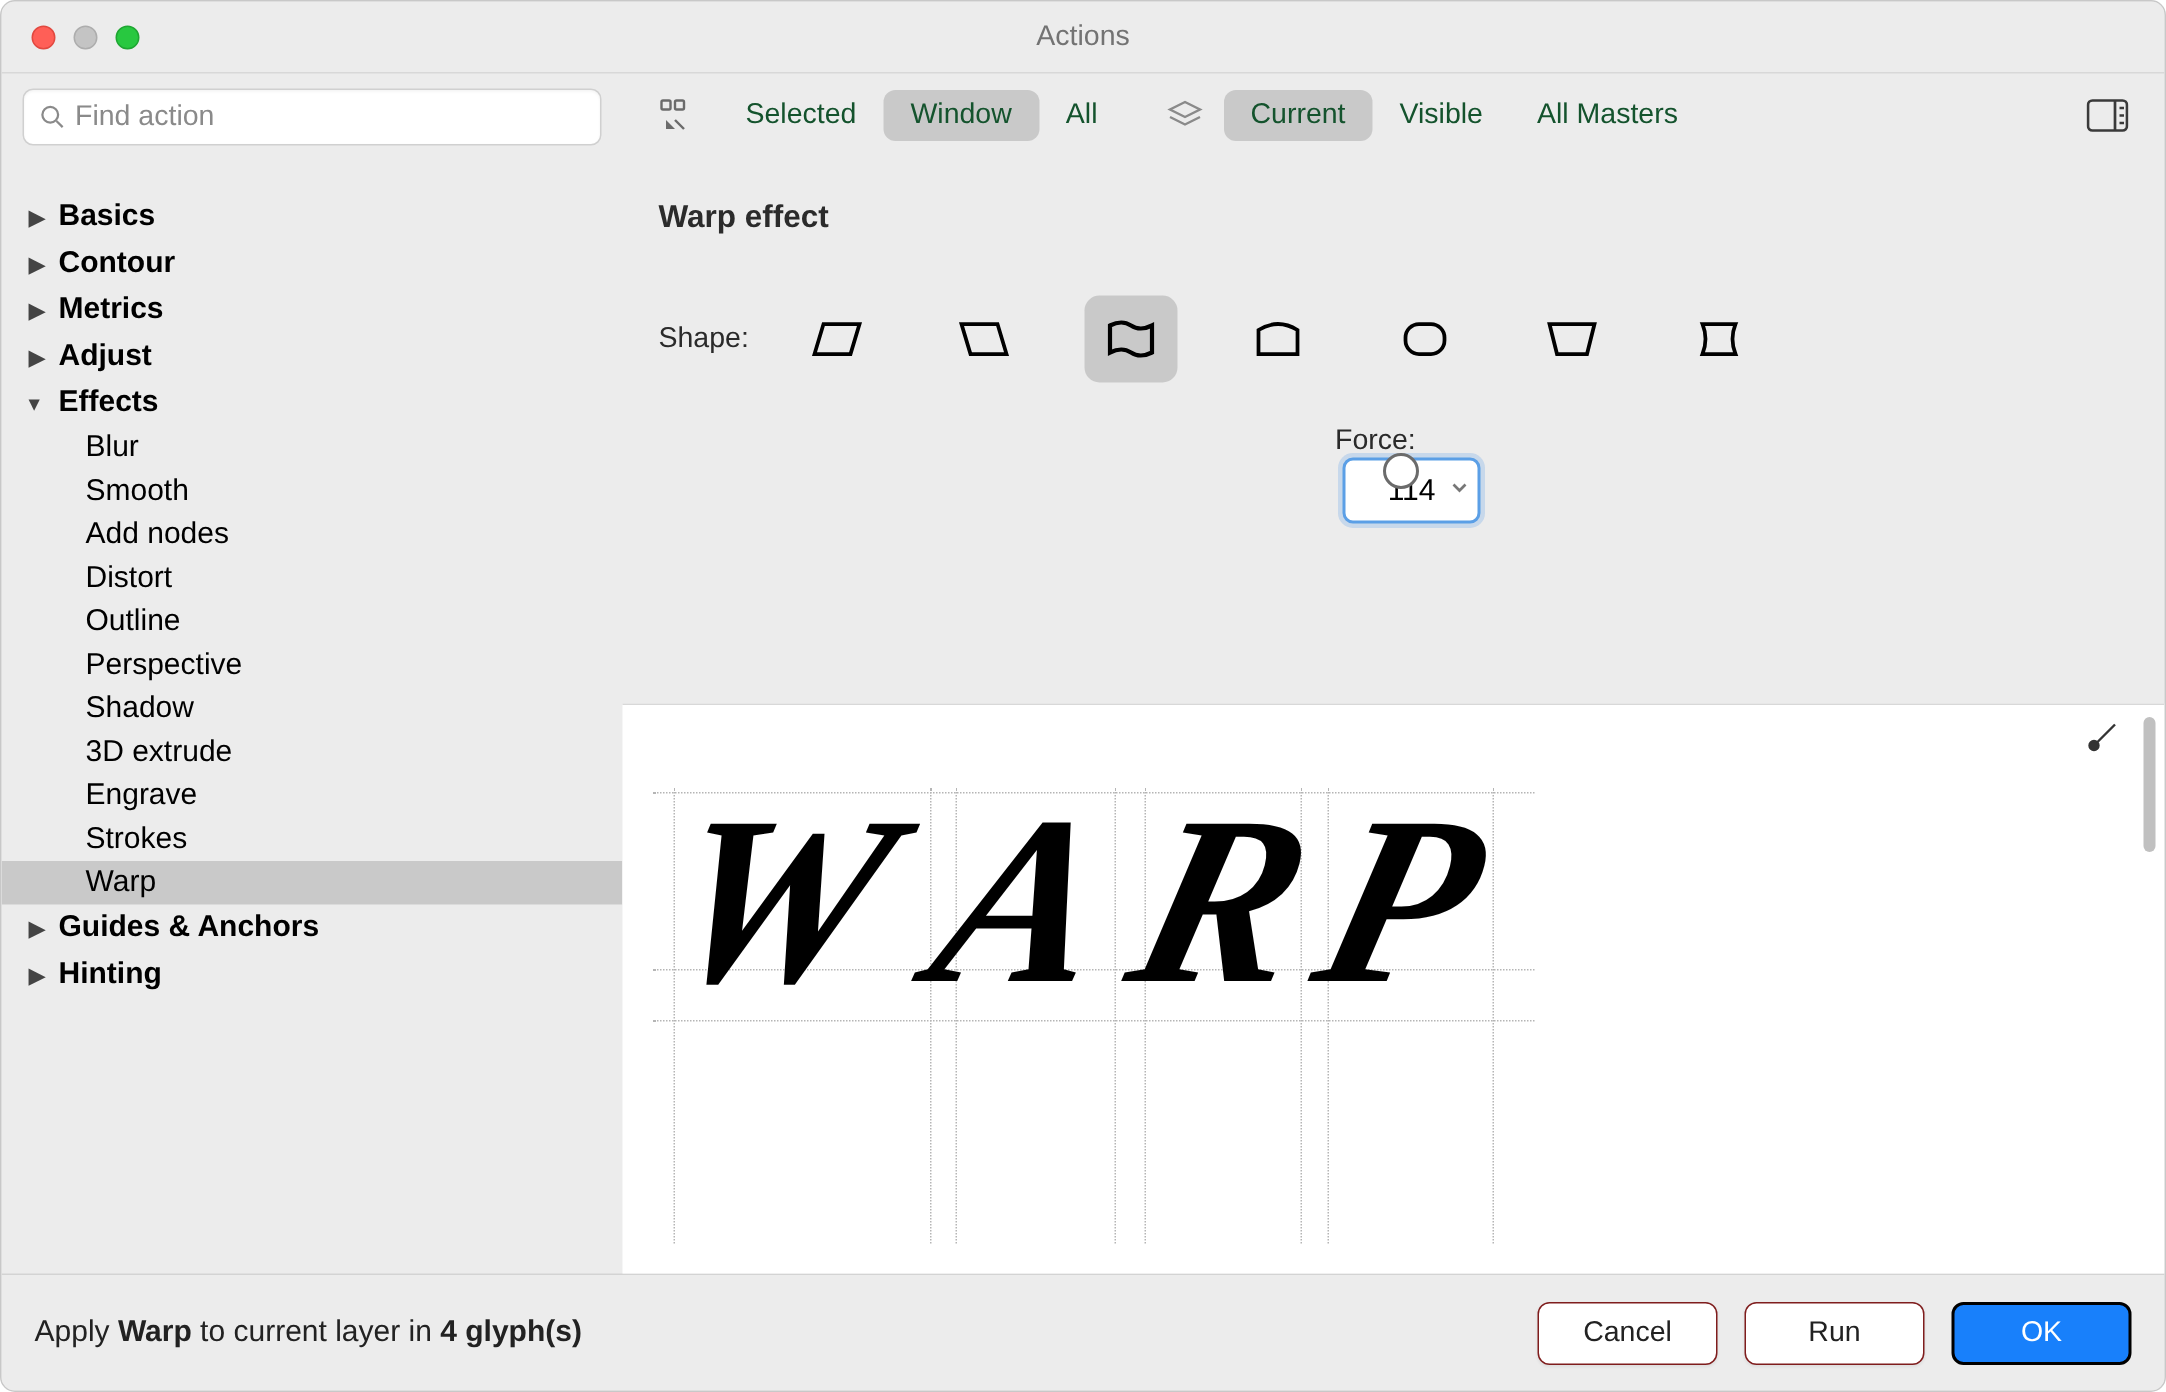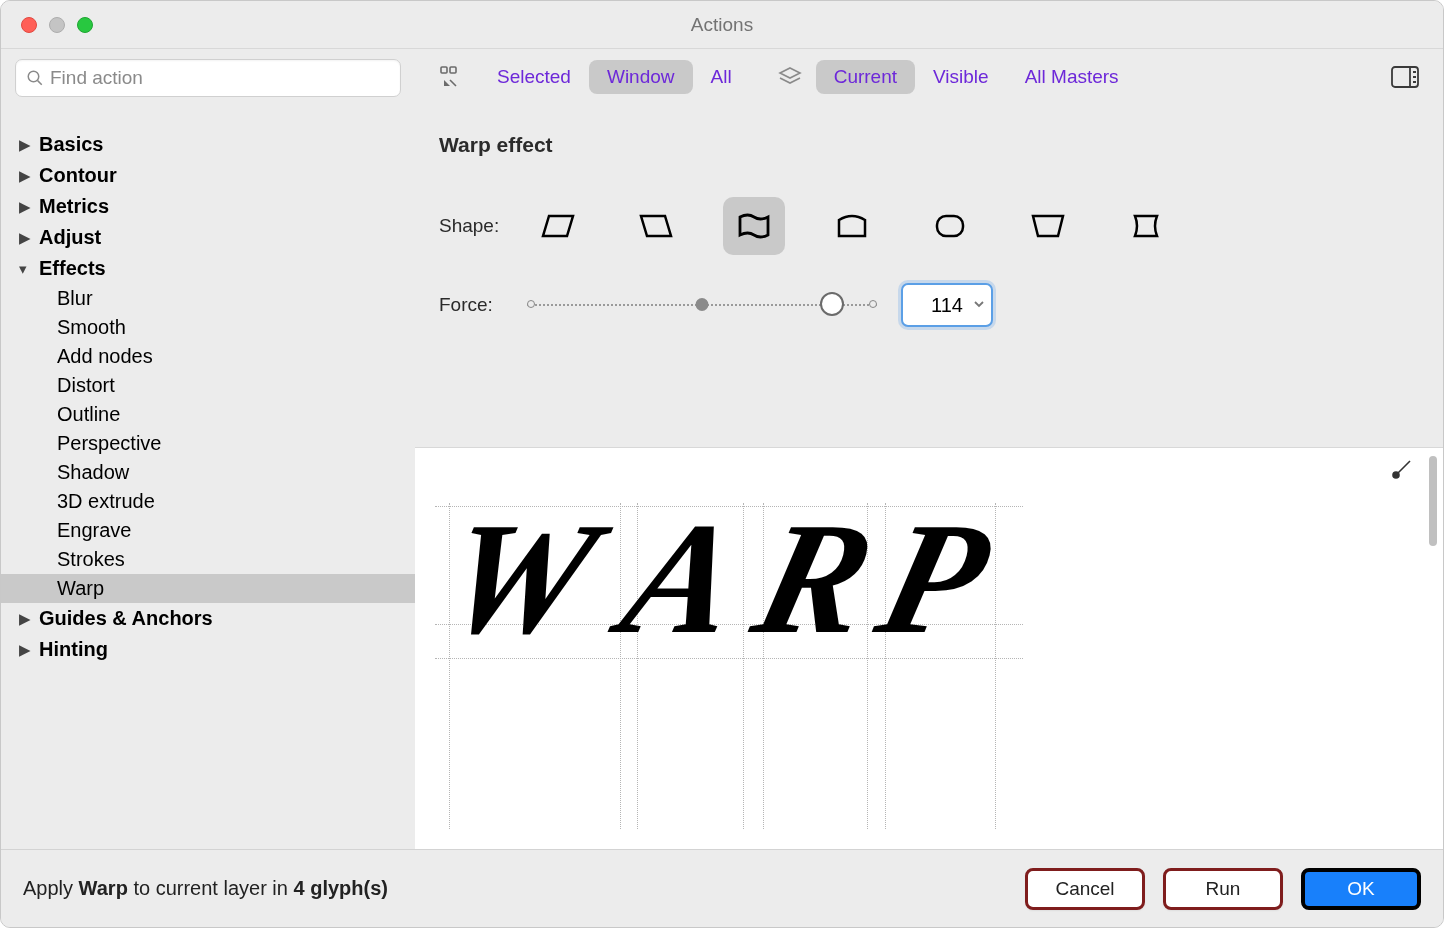--- a/index.html
+++ b/index.html
@@ -22,54 +22,54 @@
 .cats { padding: 24px 0 0 0; font-size: 20px; overflow-y: auto; }
 .cat-row { display: flex; align-items: center; padding: 4px 0 4px 18px; cursor: default; }
 .tw { width: 14px; display: inline-block; color: #444; font-size: 15px; margin-right: 6px; }
 .cat-name { font-weight: 700; }
 .sub { padding: 3px 0 3px 56px; font-size: 20px; font-weight: 400; cursor: default; }
 .sub.sel { background: #c9c9c9; }
 .main { flex: 1; background: #ececec; display: flex; flex-direction: column; min-width: 0; }
 .toolbar { height: 56px; display: flex; align-items: center; padding: 0 16px; gap: 0; }
 .tb-ic { width: 44px; display:flex; align-items:center; justify-content:center; }
 .seg { display: flex; gap: 0; margin-left: 4px; }
-.segbtn { padding: 6px 18px; font-size: 19px; border-radius: 8px; color: #6d28d9; cursor: default; background: transparent; }
+.segbtn { padding: 6px 18px; font-size: 19px; border-radius: 8px; color: #14532d; cursor: default; background: transparent; }
 .segbtn.active { background: #c9c9c9; }
 .tb-spacer { flex:1; }
 .tb-right { width: 44px; display:flex; align-items:center; justify-content:center; }
 .panel-area { padding: 28px 24px 10px 24px; }
 .panel-title { font-size: 21px; font-weight: 700; color: #2b2b2b; }
 .row { display: flex; align-items: center; margin-top: 40px; }
 .row-label { font-size: 19px; color: #2a2a2a; width: 78px; }
 .shape-opts { display: flex; gap: 36px; align-items: center; margin-left: 10px; }
 .shape-btn { width: 62px; height: 58px; border-radius: 10px; display: flex; align-items: center; justify-content: center; cursor: default; }
 .shape-btn.active { background: #c9c9c9; }
-.force-row { margin-top: 28px; }
+.force-row { margin-top: 28px; flex-direction: column; }
 .slider { position: relative; flex: 1; max-width: 350px; height: 20px; margin-left: 10px; }
 .track { position: absolute; top: 9px; left: 0; right: 0; border-top: 2px dotted #9a9a9a; }
 .tick0 { position:absolute; left:0; top:5px; width:8px; height:8px; border-radius:50%; border:1.5px solid #888; background:#ececec; }
 .tickend { position:absolute; right:0; top:5px; width:8px; height:8px; border-radius:50%; border:1.5px solid #888; background:#ececec; }
 .handle-mid { position: absolute; top: 3px; width: 13px; height: 13px; border-radius: 50%; background: #8a8a8a; transform: translateX(-50%); }
 .handle-main { position: absolute; top: -3px; width: 24px; height: 24px; border-radius: 50%; background: #fff; border: 2px solid #6b6b6b; transform: translateX(-50%); }
 .num-input { margin-left: 24px; width: 92px; height: 44px; border: 2px solid #5b9fe6; border-radius: 7px; display: flex; align-items: center; background: #fff; padding: 0 6px; box-shadow: 0 0 0 3px rgba(88,155,230,0.25); }
 .num-input input { border:none; outline:none; width: 54px; font-size: 20px; text-align: right; }
 .num-input .chev { margin-left: auto; color: #777; }
 .preview { flex: 1; background: #fff; margin: 110px 0 0 0; border-top: 1px solid #d8d8d8; position: relative; overflow: hidden; }
 .preview-scroll { position:absolute; top:8px; right:6px; width:8px; height:90px; background:#c0c0c0; border-radius:4px; }
 .warp-glyph { position:absolute; font-style: italic; font-family: "Georgia","Times New Roman",serif; font-weight: 600; transform: skewX(-14deg); color:#000; }
 .grid-line { position:absolute; border-top:1px dotted #b5b5b5; left:20px; right:420px; }
 .vgrid { position:absolute; border-left:1px dotted #b5b5b5; top:55px; bottom:20px; }
 .brush-ic { position:absolute; top:10px; right:30px; }
 .footer { height: 78px; background: #ececec; border-top: 1px solid #d3d3d3; display: flex; align-items: center; padding: 0 22px; }
 .status { font-size: 20px; color: #222; }
 .status b { font-weight: 700; }
 .btns { margin-left: auto; display: flex; gap: 18px; }
 .btn { min-width: 120px; height: 42px; border-radius: 8px; font-size: 19px; display:flex; align-items:center; justify-content:center; cursor: default; }
-.btn.default { background: #fff; border: 3px solid #7f1d1d; box-shadow: 0 1px 2px rgba(0,0,0,0.06); color:#222; }
-.btn.primary { background: #1880fb; color: #fff; border: 4px solid #000000; }
+.btn.default { background: #fff; border: 1px solid #7f1d1d; box-shadow: 0 1px 2px rgba(0,0,0,0.06); color:#222; }
+.btn.primary { background: #1880fb; color: #fff; border: 2px solid #000000; }
 </style>
 </head>
 <body>
 
 <div class="window">
   <div class="titlebar">
     <div class="traffic">
       <div class="tl red"></div>
       <div class="tl yw"></div>
       <div class="tl gn"></div>

